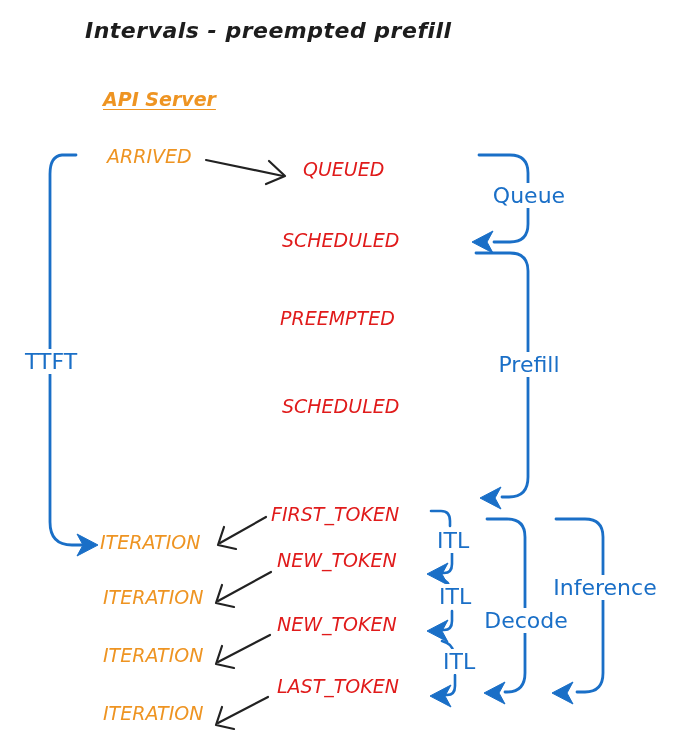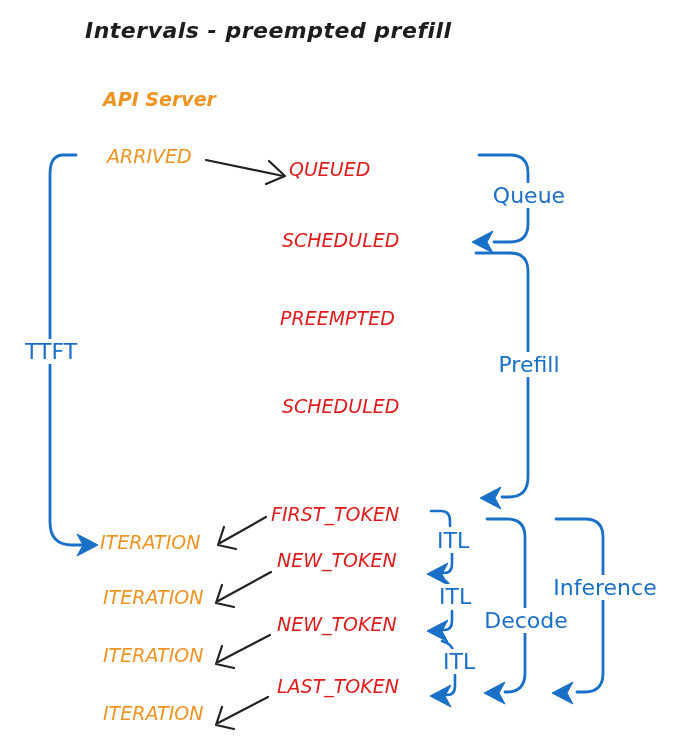--- a/index.html
+++ b/index.html
@@ -8,21 +8,21 @@
     font-family:"DejaVu Sans",sans-serif;overflow:hidden;text-align:center;
   }
   .wires{position:absolute;left:0;top:0;z-index:1;}
   .txt{position:absolute;white-space:nowrap;line-height:1.15;z-index:2;}
   .title{
     font-style:italic;font-weight:bold;font-size:22px;color:#1d1d1d;
     letter-spacing:0.5px;
   }
   .colhead{
     font-style:italic;font-weight:bold;font-size:19px;
-    text-underline-offset:3px;
+    text-decoration:underline;text-underline-offset:3px;
   }
   .ev{font-style:italic;font-size:19px;font-weight:500;letter-spacing:0px;}
   .orange{color:var(--orange);}
   .red{color:var(--red);}
   .blabel{
     font-size:22px;color:var(--blue);background:#ffffff;
     padding:0 5px;z-index:3;
   }
   .center{transform:translateX(-50%);}
 </style>
@@ -103,30 +103,30 @@
   <div class="txt title" style="left:85px;top:18px;">Intervals - preempted prefill</div>
 
   <div class="txt colhead orange" style="left:103px;top:89px;">API Server</div>
 
   <div class="txt ev orange" style="left:107px;top:146px;">ARRIVED</div>
   <div class="txt ev orange" style="left:100px;top:532px;">ITERATION</div>
   <div class="txt ev orange" style="left:103px;top:587px;">ITERATION</div>
   <div class="txt ev orange" style="left:103px;top:645px;">ITERATION</div>
   <div class="txt ev orange" style="left:103px;top:703px;">ITERATION</div>
 
-  <div class="txt ev red" style="left:289px;top:159px;">QUEUED</div>
+  <div class="txt ev red" style="left:303px;top:159px;">QUEUED</div>
   <div class="txt ev red" style="left:282px;top:230px;">SCHEDULED</div>
   <div class="txt ev red" style="left:280px;top:308px;">PREEMPTED</div>
   <div class="txt ev red" style="left:282px;top:396px;">SCHEDULED</div>
   <div class="txt ev red" style="left:271px;top:504px;">FIRST_TOKEN</div>
   <div class="txt ev red" style="left:277px;top:550px;">NEW_TOKEN</div>
   <div class="txt ev red" style="left:277px;top:614px;">NEW_TOKEN</div>
   <div class="txt ev red" style="left:277px;top:676px;">LAST_TOKEN</div>
 
-  <div class="txt blabel center" style="left:51px;top:339px;">TTFT</div>
+  <div class="txt blabel center" style="left:51px;top:349px;">TTFT</div>
   <div class="txt blabel center" style="left:529px;top:183px;">Queue</div>
   <div class="txt blabel center" style="left:529px;top:352px;">Prefill</div>
   <div class="txt blabel" style="left:432px;top:528px;">ITL</div>
   <div class="txt blabel" style="left:434px;top:584px;">ITL</div>
   <div class="txt blabel" style="left:438px;top:649px;">ITL</div>
   <div class="txt blabel center" style="left:605px;top:575px;">Inference</div>
   <div class="txt blabel center" style="left:526px;top:608px;">Decode</div>
 
 </div>
 

